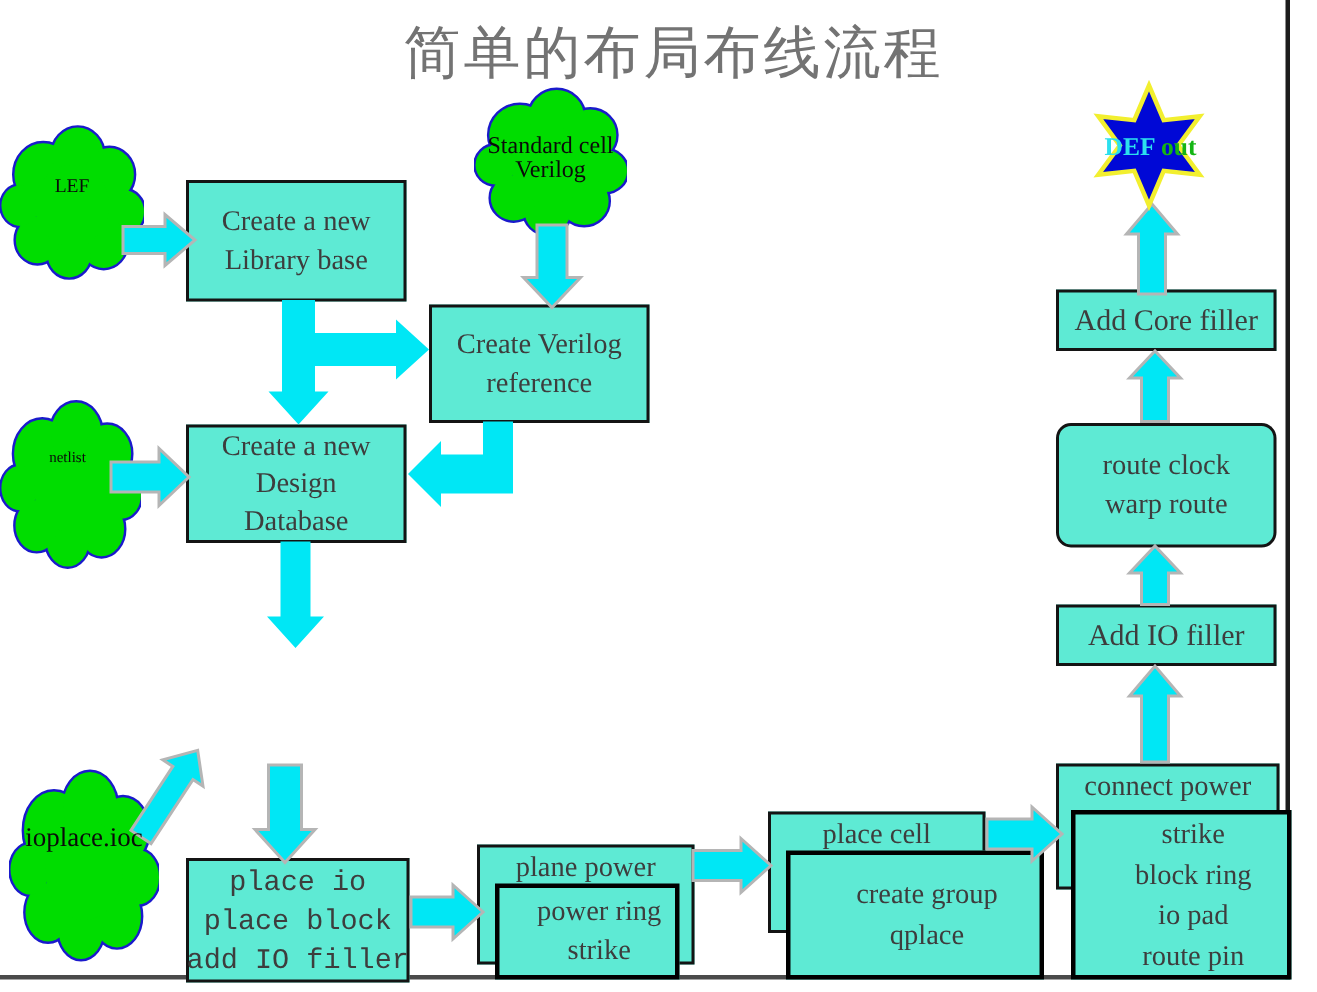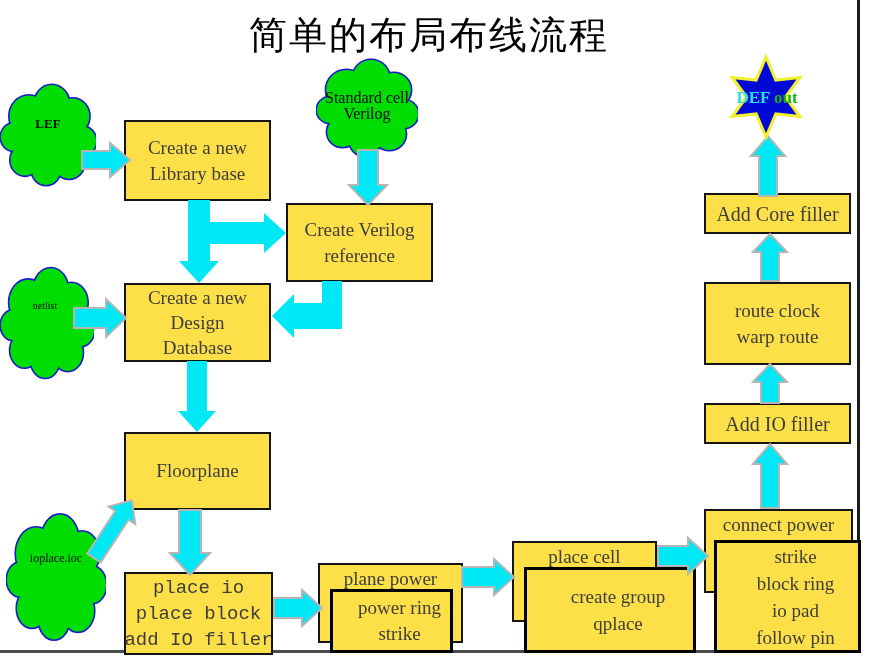--- a/index.html
+++ b/index.html
@@ -1,31 +1,31 @@
 <!DOCTYPE html>
 <html><head>
 <meta charset="utf-8">
 <style>
   html,body{margin:0;padding:0;background:#fff;}
   .canvas{position:relative;width:878px;height:661px;background:#ffffff;overflow:hidden;
           font-family:"Liberation Serif","DejaVu Serif",serif;}
   .title{position:absolute;left:0;top:10px;width:858px;text-align:center;
-         font-size:38px;letter-spacing:2px;color:#000000;z-index:2;}
-  .box{position:absolute;box-sizing:border-box;background:#fde047;border:2px solid #141414;
+         font-size:38px;letter-spacing:2px;color:#737373;z-index:2;padding-left:20px;}
+  .box{position:absolute;box-sizing:border-box;background:#5eead4;border:2px solid #141414;
        display:flex;flex-direction:column;align-items:center;justify-content:center;
        color:#3d3d3d;text-align:center;z-index:1;}
   .box .ln{font-size:19px;line-height:26px;white-space:nowrap;}
   .box.back{justify-content:flex-start;padding-top:1px;}
   .box.front{border:3px solid #000;z-index:2;padding-left:16px;}
   .ln4{line-height:27px !important;}
   .big .ln{font-size:20px;}
   svg.cloudsvg{position:absolute;z-index:3;}
   svg.overlay{position:absolute;left:0;top:0;z-index:4;pointer-events:none;}
   .cloud-label{position:absolute;z-index:5;text-align:center;color:#0a0a0a;
-               font-size:12px;line-height:16px;}
+               font-size:18px;line-height:16px;}
   .star-label{position:absolute;left:731px;top:88px;width:72px;text-align:center;
               z-index:5;font-size:17px;font-weight:700;white-space:nowrap;}
   .star-label .def{color:#2be0ee;}
   .star-label .out{color:#14b514;}
   .frame-right{position:absolute;left:857px;top:0;width:3px;height:653px;background:#1c1c1c;}
   .frame-bottom{position:absolute;left:0;top:650px;width:860px;height:3px;background:#4a4a4a;}
   .arrow{fill:#00e7f5;}
   .outlined{stroke:#b5b5b5;stroke-width:2;}
   .cloud-stroke circle{fill:#00dd00;stroke:#1a1acc;stroke-width:3.2;vector-effect:non-scaling-stroke;}
   .cloud-fill circle{fill:#00dd00;}
@@ -46,23 +46,20 @@
     <div class="ln">Create Verilog</div>
     <div class="ln">reference</div>
   </div>
 
   <div class="box" style="left:124px;top:283px;width:147px;height:79px;">
     <div class="ln" style="line-height:25px">Create a new</div>
     <div class="ln" style="line-height:25px">Design</div>
     <div class="ln" style="line-height:25px">Database</div>
   </div>
 
-  <div class="box" style="left:124px;top:432px;width:147px;height:78px;">
-    <div class="ln">Floorplane</div>
-  </div>
 
   <div class="box" style="left:124px;top:572px;width:149px;height:83px;font-family:Liberation Mono, monospace;">
     <div class="ln">place io</div>
     <div class="ln">place block</div>
     <div class="ln">add IO filler</div>
   </div>
 
   <div class="box back" style="left:318px;top:563px;width:145px;height:80px;">
     <div class="ln">plane power</div>
   </div>
@@ -79,28 +76,28 @@
     <div class="ln ln4">qplace</div>
   </div>
 
   <div class="box back" style="left:704px;top:509px;width:149px;height:84px;">
     <div class="ln">connect power</div>
   </div>
   <div class="box front" style="left:714px;top:540px;width:147px;height:113px;">
     <div class="ln ln4">strike</div>
     <div class="ln ln4">block ring</div>
     <div class="ln ln4">io pad</div>
-    <div class="ln ln4">follow pin</div>
+    <div class="ln ln4">route pin</div>
   </div>
 
   <div class="box big" style="left:704px;top:403px;width:147px;height:41px;">
     <div class="ln">Add IO filler</div>
   </div>
 
-  <div class="box" style="left:704px;top:282px;width:147px;height:83px;">
+  <div class="box" style="left:704px;top:282px;width:147px;height:83px;border-radius:10px;">
     <div class="ln">route clock</div>
     <div class="ln">warp route</div>
   </div>
 
   <div class="box big" style="left:704px;top:193px;width:147px;height:41px;">
     <div class="ln">Add Core filler</div>
   </div>
 
   <svg class="cloudsvg" style="left:0;top:83px" width="96" height="104" viewBox="0 0 100 100" preserveAspectRatio="none">
     <g class="cloud-stroke">
@@ -118,21 +115,21 @@
         <circle cx="54" cy="20" r="18"></circle>
         <circle cx="76" cy="32" r="17"></circle>
         <circle cx="86" cy="56" r="14"></circle>
         <circle cx="72" cy="76" r="16"></circle>
         <circle cx="48" cy="83" r="15"></circle>
         <circle cx="26" cy="74" r="15"></circle>
         <circle cx="14" cy="52" r="13"></circle>
         <circle cx="50" cy="52" r="26"></circle>
       </g>
   </svg>
-  <div class="cloud-label" style="left:0;top:116px;width:96px;font-size:13px;font-weight:bold;">LEF</div>
+  <div class="cloud-label" style="left:0;top:116px;width:96px;font-size:13px;">LEF</div>
 
   <svg class="cloudsvg" style="left:316px;top:58px" width="102" height="100" viewBox="0 0 100 100" preserveAspectRatio="none">
     <g class="cloud-stroke">
         <circle cx="30" cy="32" r="20"></circle>
         <circle cx="54" cy="20" r="18"></circle>
         <circle cx="76" cy="32" r="17"></circle>
         <circle cx="86" cy="56" r="14"></circle>
         <circle cx="72" cy="76" r="16"></circle>
         <circle cx="48" cy="83" r="15"></circle>
         <circle cx="26" cy="74" r="15"></circle>

